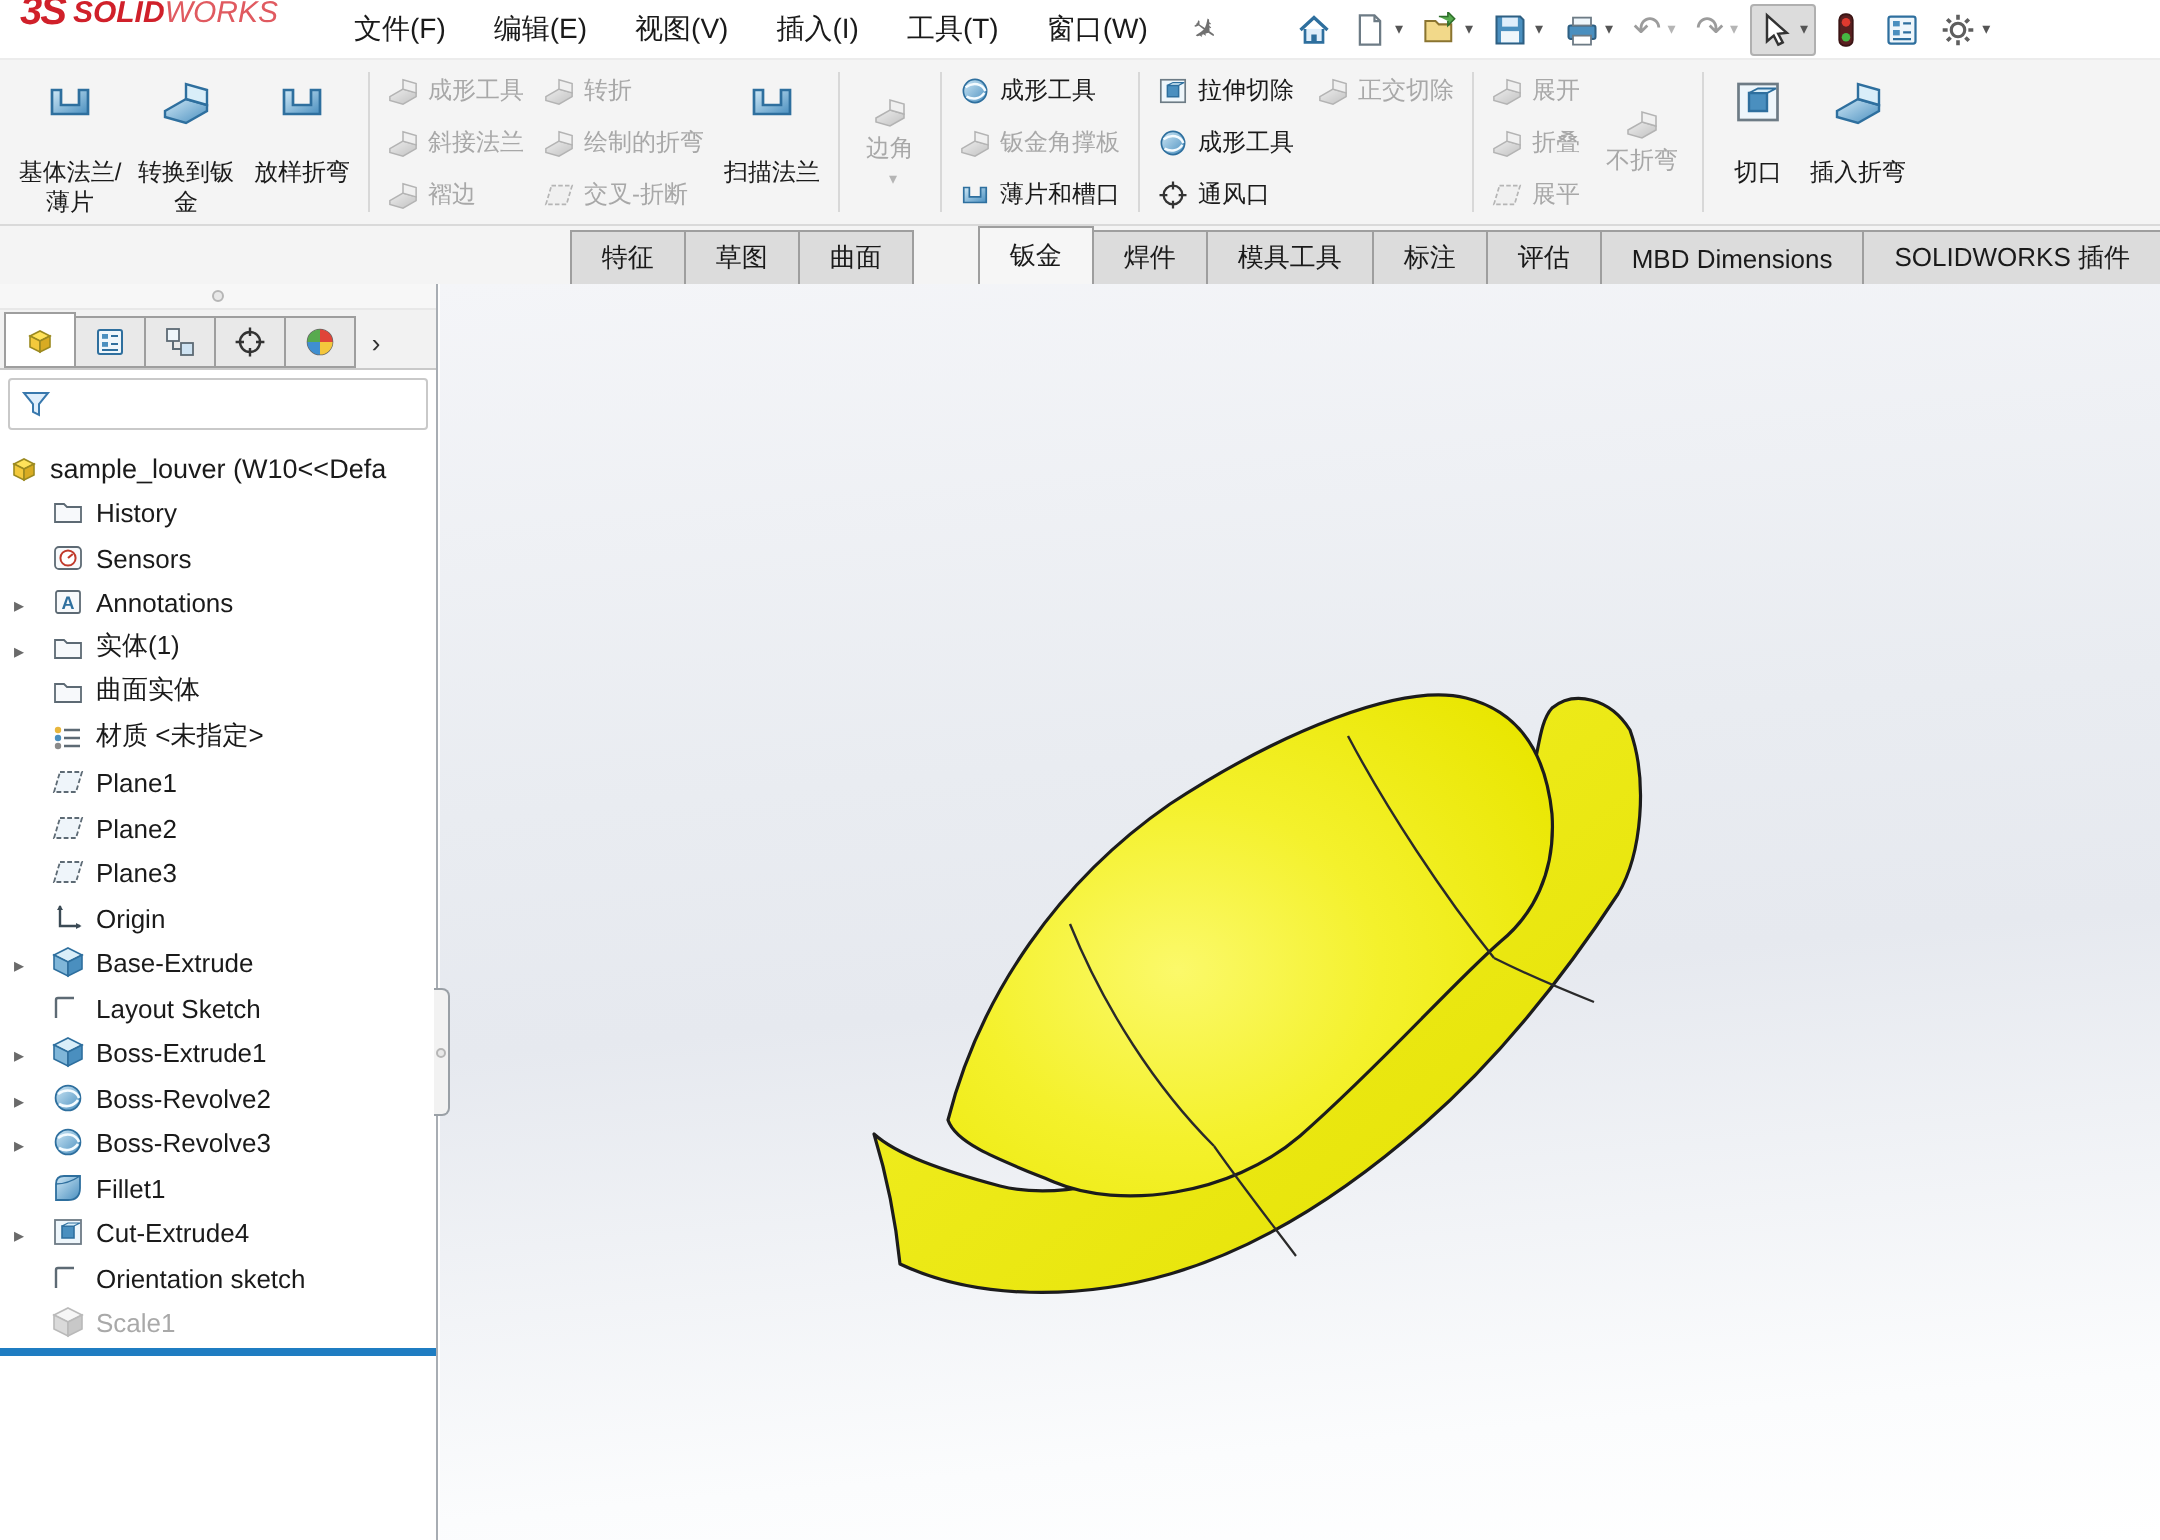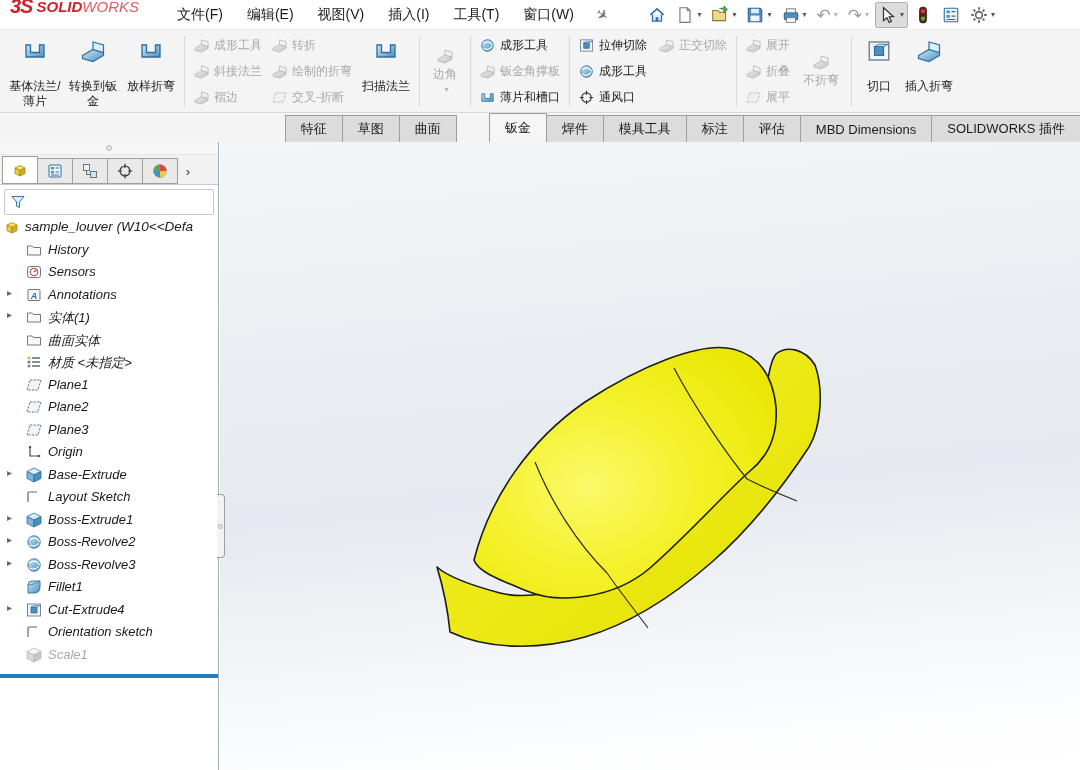--- a/index.html
+++ b/index.html
@@ -52,21 +52,21 @@
   .panel-topstrip { height:13px; display:flex; align-items:center; justify-content:center; border-bottom:1px solid #e8e8e8; background:#f7f7f7;}
   .dotgrip { width:6px; height:6px; border-radius:50%; border:1px solid #b6b6b6; background:#e8e8e8; }
   .ptabs { display:flex; align-items:flex-end; height:30px; padding:2px 2px 0 2px; background:#f2f2f2; border-bottom:1px solid #c9c9c9;}
   .ptab { flex:0 0 36px; height:26px; display:flex; align-items:center; justify-content:center;
     border:1px solid #9e9e9e; margin-right:-1px; background:#e9e9e9; }
   .ptab.active { background:#fff; height:28px; position:relative; z-index:2; }
   .ptab.arrow { flex:0 0 22px; border:none; background:transparent; font-size:13px; color:#333; }
   .filterbox { margin:4px 4px; height:26px; border:1px solid #c9c9c9; border-radius:2px; background:#fff;
     display:flex; align-items:center; padding-left:5px; }
   .tree { position:relative; font-size:13px; }
-  .trow { display:flex; align-items:flex-start; height:22.5px; padding-left:26px; position:relative; white-space:nowrap; overflow:hidden;font-style:italic; }
+  .trow { display:flex; align-items:flex-end; height:22.5px; padding-left:26px; position:relative; white-space:nowrap; overflow:hidden; }
   .trow .twist { position:absolute; left:7px; width:10px; color:#6a6a6a; font-size:10px; }
   .trow .ticon { width:16px; height:16px; margin-right:6px; flex:0 0 16px; }
   .trow.root { padding-left:4px; font-size:13.5px; }
   .trow.root .ticon { margin-right:5px; }
   .trow.off { color:#a9a9a9; }
   .rollback { height:4px; background:#1f7dc2; margin-top:5px; }
   .panel-splitter { position:absolute; right:-7px; top:352px; width:8px; height:64px; background:#f2f2f2;
     border:1px solid #9aa0a6; border-left:none; border-radius:0 4px 4px 0; display:flex; align-items:center; justify-content:center; z-index:5;}
   .panel-splitter .dotgrip{ width:5px; height:5px; }
 

